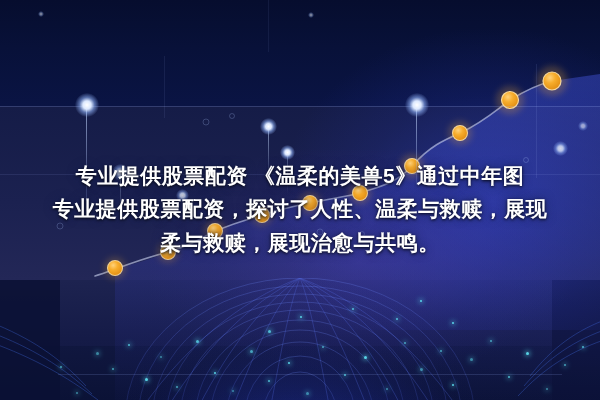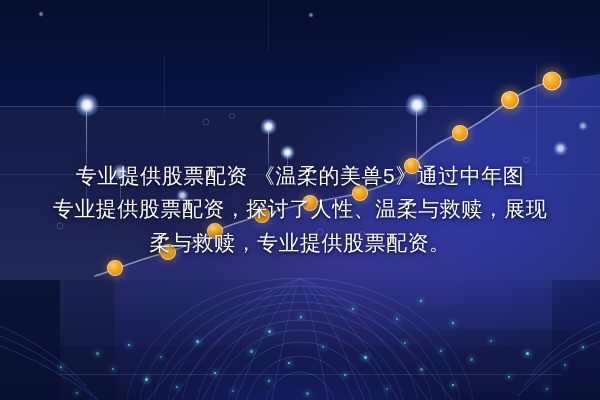--- a/index.html
+++ b/index.html
@@ -62,21 +62,21 @@
   }
   .cyan-dot{position:absolute;border-radius:50%;background:#5fe6f5;
     box-shadow:0 0 5px 1px rgba(95,230,245,.75);pointer-events:none;}
 
   
   .text-wrap{
     position:absolute;left:0;top:160px;width:600px;
     text-align:center;pointer-events:none;
   }
   .tline{
-    color:#ffffff;font-weight:normal;letter-spacing:.5px;
+    color:#ffffff;font-weight:bold;letter-spacing:.5px;
     text-shadow:0 1px 3px rgba(0,0,0,.85),0 0 10px rgba(20,30,80,.9);
     white-space:nowrap;
   }
   .tline.l1{font-size:21px;line-height:32px;}
   .tline.l2{font-size:21px;line-height:34px;}
   .tline.l3{font-size:21px;line-height:34px;}
 </style>
 </head>
 <body>
 
@@ -296,16 +296,16 @@
       <div class="cyan-dot" style="left: 420px; top: 300px; width: 2px; height: 2px; opacity: 0.91;"></div>
       <div class="cyan-dot" style="left: 76px; top: 392px; width: 2px; height: 2px; opacity: 0.55;"></div>
       <div class="cyan-dot" style="left: 60px; top: 366px; width: 2px; height: 2px; opacity: 0.67;"></div>
       <div class="cyan-dot" style="left: 352px; top: 308px; width: 2px; height: 2px; opacity: 0.79;"></div>
       <div class="cyan-dot" style="left: 452px; top: 322px; width: 2px; height: 2px; opacity: 0.91;"></div>
     </div>
 
   <div class="text-wrap">
     <div class="tline l1">专业提供股票配资 《温柔的美兽5》通过中年图</div>
     <div class="tline l2">专业提供股票配资，探讨了人性、温柔与救赎，展现</div>
-    <div class="tline l3">柔与救赎，专业提供股票配资。</div>
+    <div class="tline l3">柔与救赎，展现治愈与共鸣。</div>
   </div>
 
 </div>
 
 </body></html>

